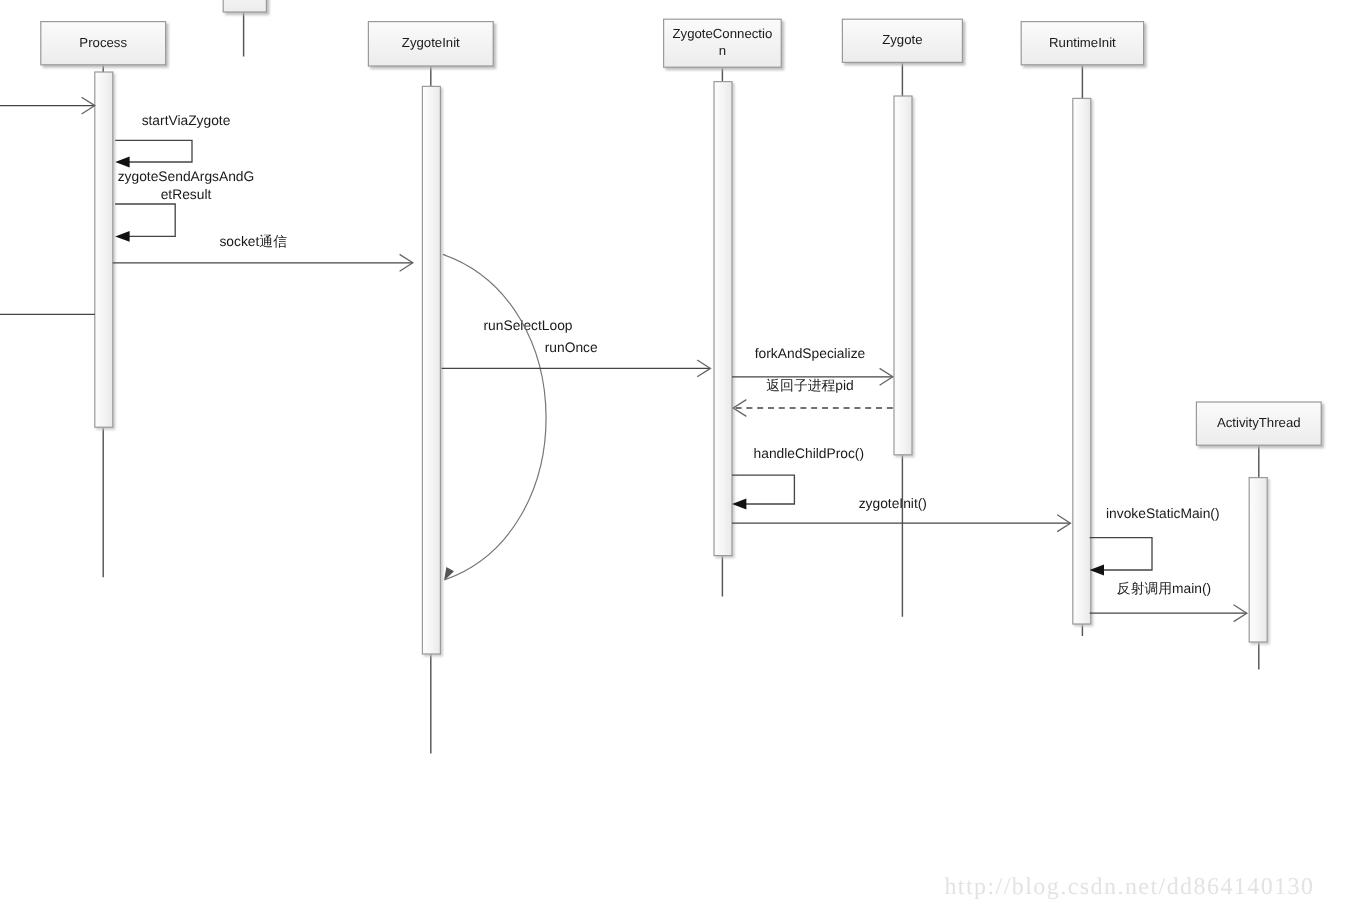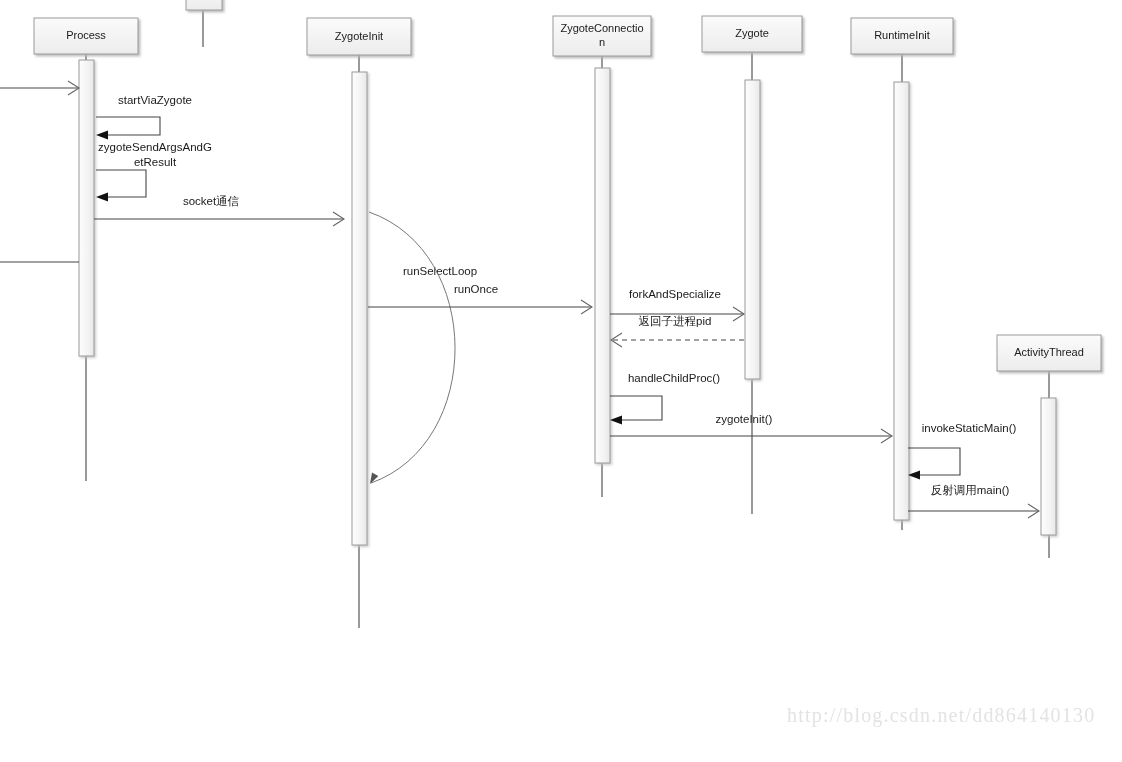--- a/index.html
+++ b/index.html
@@ -220,15 +220,15 @@
           <path d="M 908 475 L 920 470.5 L 920 479.5 Z" class="solid-head"></path>
         </g>
         <g>
           <text x="970" y="494" class="msg-label"><tspan x="970" y="494">反射调用main()</tspan></text>
           <line x1="908" y1="511" x2="1039" y2="511" class="msg-line"></line>
           <path d="M 1028 504 L 1039 511 L 1028 518" class="open-head"></path>
         </g>
       </g>
   </svg>
 
-  <div class="watermark" style="left:787px; top:704px;">http://blog.csdn.net/dd864140130</div>
+  <div class="watermark" style="left:787px; top:728px;">http://blog.csdn.net/dd864140130</div>
 
 </div>
 
 </body></html>

